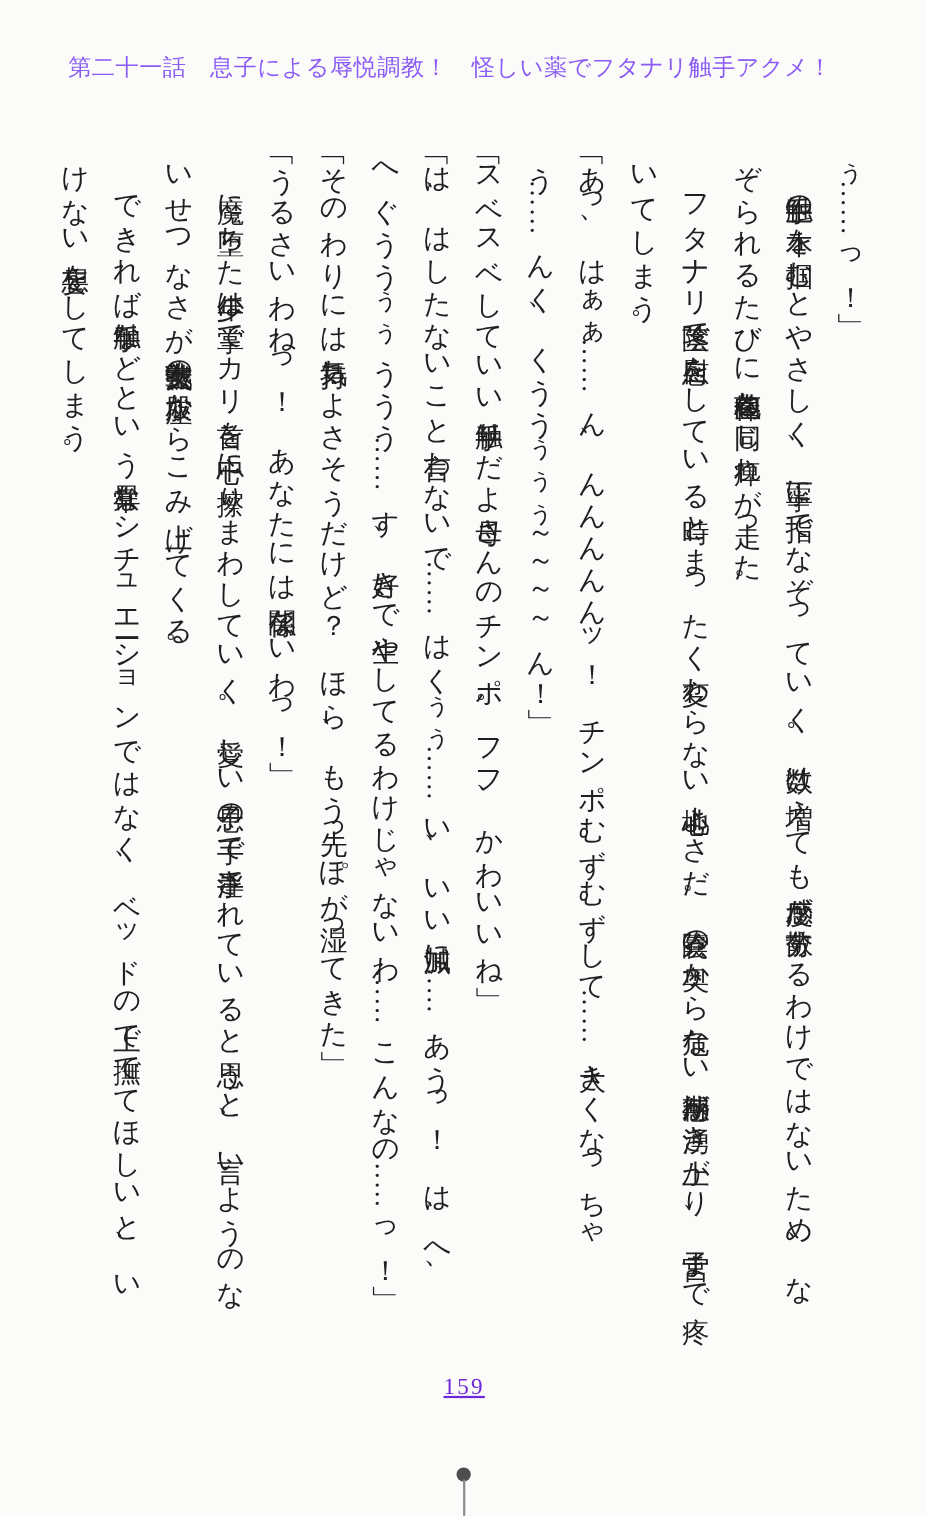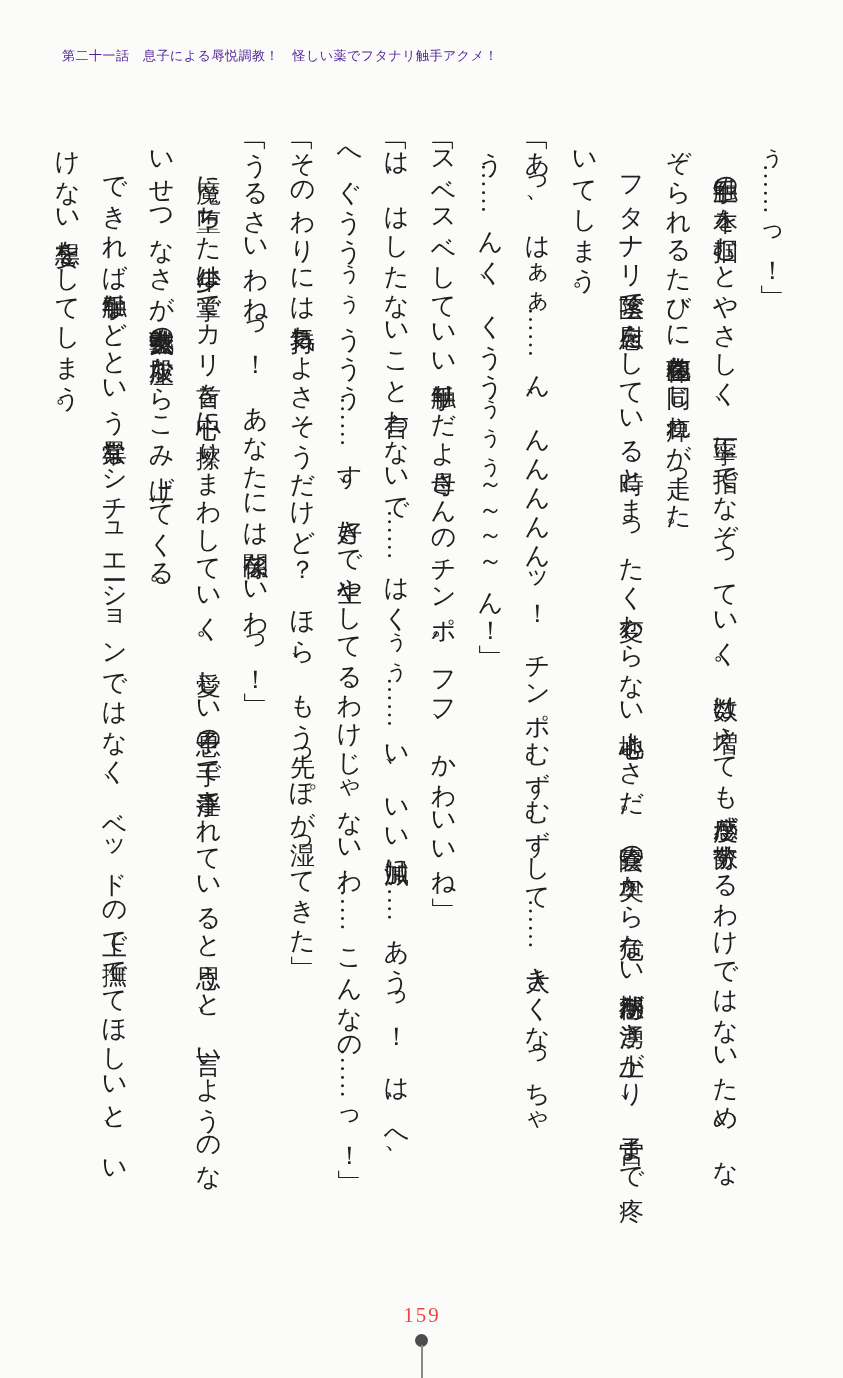--- a/index.html
+++ b/index.html
@@ -12,24 +12,24 @@
     height: 1378px;
     background: #fbfbf9;
     color: #242424;
     font-family: "Liberation Serif", "DejaVu Serif", serif;
     overflow: hidden;
   }
   .running-head {
     position: absolute;
     left: 62px;
     top: 47px;
-    font-size: 13px;
+    font-size: 21px;
     letter-spacing: 0.5px;
     white-space: pre;
-    color: #4c1d95;
+    color: #8b5cf6;
     text-align: right;
   }
   .text-block {
     position: absolute;
     top: 134px;
     left: 44px;
     width: 752px;
     height: 1045px;
     writing-mode: vertical-rl;
     text-orientation: mixed;
@@ -41,26 +41,27 @@
   .text-block p {
     margin: 0;
     padding: 0;
   }
   .text-block p.indent {
     text-indent: 1em;
   }
   .page-number {
     position: absolute;
     left: 392px;
-    top: 1303px;
+    top: 1248px;
     width: 60px;
     text-align: center;
     font-size: 21px;
     letter-spacing: 2px;
-    color: #ef4444;
+    color: #6d28d9;
+    text-decoration: underline;
   }
   .ornament-dot {
     position: absolute;
     left: 415px;
     top: 1334px;
     width: 13px;
     height: 13px;
     border-radius: 50%;
     background: #4d4d4d;
   }

